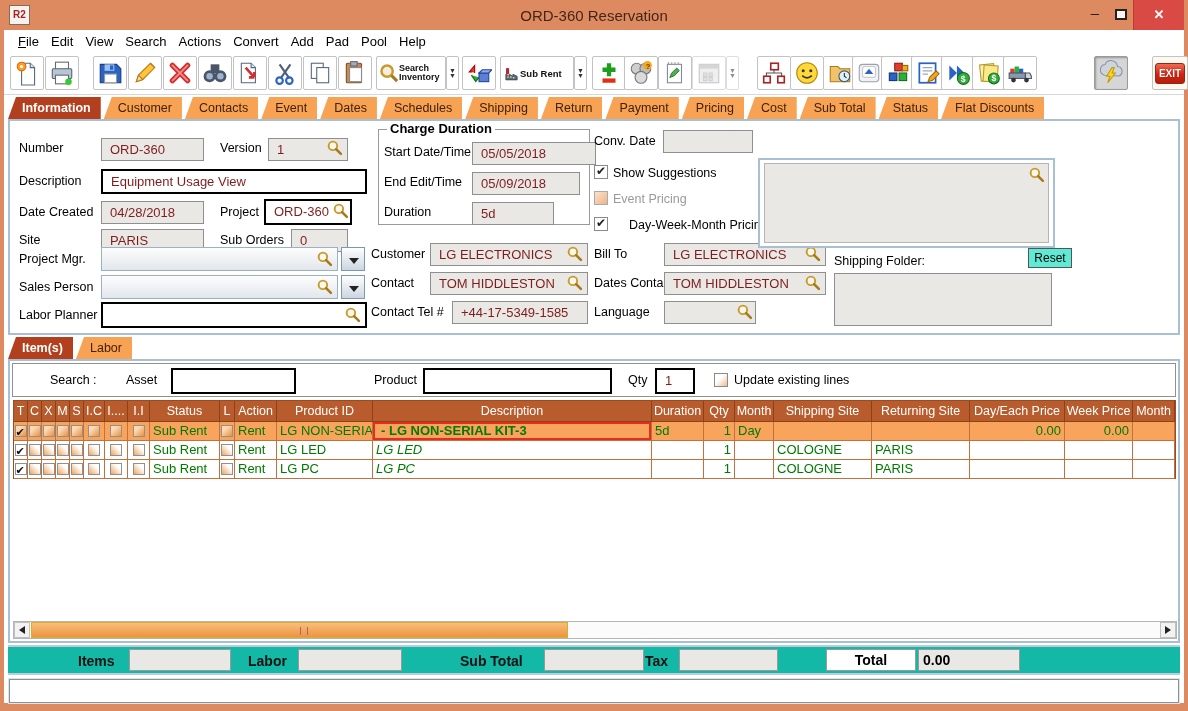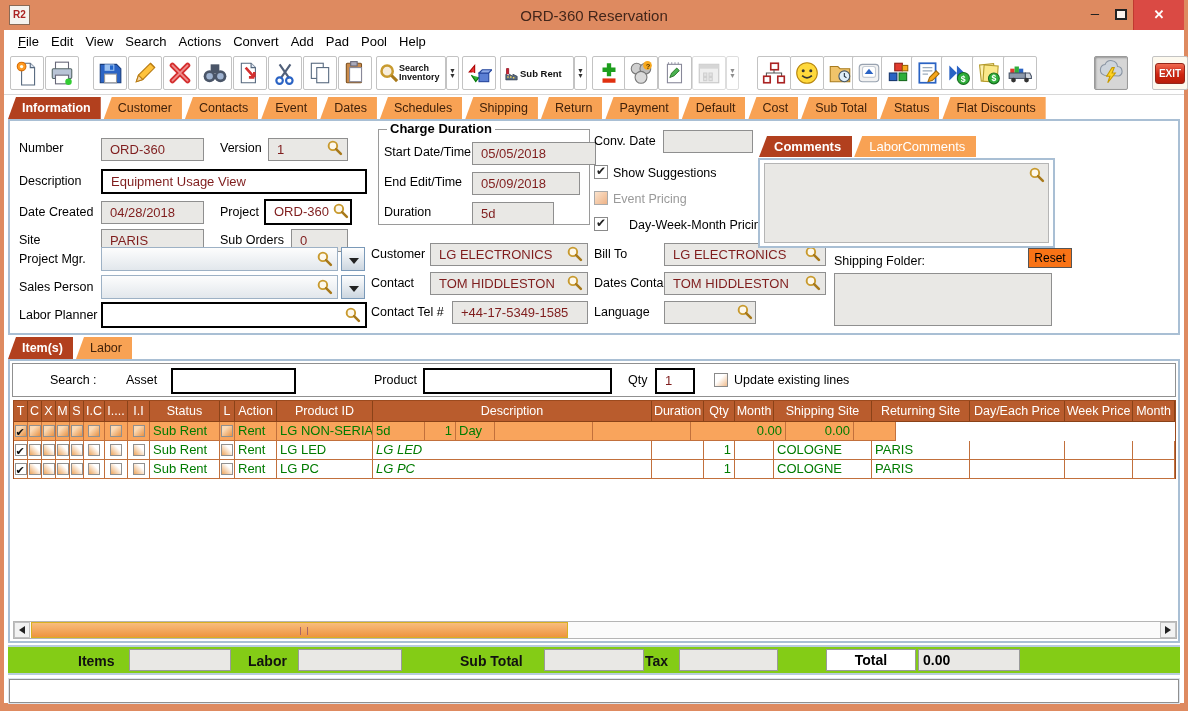--- a/index.html
+++ b/index.html
@@ -46,21 +46,21 @@
 .combo{background:linear-gradient(#fdfdfd,#e2e7ec)!important;border:1px solid #9db1c5!important}
 .ddbtn::after{content:"";position:absolute;left:7px;top:10px;border:5px solid transparent;border-top:6px solid #222}
 .cb{position:absolute;width:14px;height:14px;border:1px solid #8a8a8a;background:linear-gradient(135deg,#fff 40%,#f0bc8d)}
 .cb.checked{background:#fff}
 .cb.checked::after{content:"✔";position:absolute;left:1px;top:-2px;font-size:12px;color:#222}
 .cb.disabled{background:linear-gradient(135deg,#fbe3cd,#eeb387);border-color:#aaa}
 .grp{position:absolute;border:1px solid #9a9a9a}
 .grp-label{position:absolute;top:-9px;left:8px;background:#fff;font-weight:bold;padding:0 3px;font-size:13px}
 .ctab{height:21px;line-height:21px;padding:0 11px 0 15px;background:#f8a254;color:#fff;font-size:13px;clip-path:polygon(8px 0,100% 0,100% 100%,0 100%);margin-right:2px;white-space:nowrap}
 .ctab.sel{background:#b2401e;font-weight:bold}
-.resetbtn{position:absolute;background:#f97316;border:1px solid #555;font-size:12px;text-align:center;padding:2px 4px}
+.resetbtn{position:absolute;background:#5eead4;border:1px solid #555;font-size:12px;text-align:center;padding:2px 4px}
 
 .tblwrap{position:absolute;left:3px;top:39px;border:1px solid #9c4a1e;border-bottom:none}
 .trow{display:flex}
 .th{background:#b95c2d;color:#fff;font-size:12.5px;text-align:center;border-right:1px solid #8a4218;border-bottom:1px solid #8a4218;height:21px;line-height:20px;overflow:hidden;white-space:nowrap;flex:none}
 .td{font-size:13px;color:#007b00;border-right:1px solid #c2703c;border-bottom:1px solid #c2703c;height:19px;line-height:18px;padding:0 3px;overflow:hidden;white-space:nowrap;flex:none;display:flex;align-items:center}
 .td.rt{justify-content:flex-end}
 .td.ctr{justify-content:center;padding:0}
 .trow.sel .td{background:#f9a45c}
 .tcb{width:12px;height:12px;border:1px solid #909090;background:linear-gradient(225deg,#fff 30%,#eda55d);position:relative}
 .trow.sel .tcb{background:linear-gradient(135deg,#fbd9b4 30%,#e89143)}
@@ -73,21 +73,21 @@
 .hscroll{position:absolute;left:3px;top:260px;width:1164px;height:18px;border:1px solid #b5b5b5;background:#fbfbfb}
 .sarrow{position:absolute;top:0;width:16px;height:16px;background:#f2f2f2;border:1px solid #c0c0c0;display:flex;align-items:center;justify-content:center}
 .sarrow::after{content:"";border:4px solid transparent}
 .sarrow.left{left:0}
 .sarrow.left::after{border-right:6px solid #222;margin-left:-4px}
 .sarrow.right{right:0}
 .sarrow.right::after{border-left:6px solid #222;margin-right:-4px}
 .sthumb{position:absolute;left:17px;top:0;width:537px;height:16px;background:linear-gradient(#f8bd7d,#ee9440);border:1px solid #d9b021}
 .sthumb::after{content:"";position:absolute;left:50%;top:4px;width:6px;height:8px;border-left:1px solid #a66;border-right:1px solid #a66}
 
-.totalsbar{position:absolute;left:8px;top:645px;width:1172px;height:30px;background:#84cc16;border-top:2px solid #b9cddd;border-bottom:2px solid #b9cddd}
+.totalsbar{position:absolute;left:8px;top:645px;width:1172px;height:30px;background:#14b8a6;border-top:2px solid #b9cddd;border-bottom:2px solid #b9cddd}
 .tlbl{position:absolute;top:6px;font-weight:bold;font-size:14px;color:#111}
 .tfld{position:absolute;top:2px;height:22px;background:#e9e8e5;border:1px solid #9a9a9a;font-size:14px;padding:2px 4px}
 .totalbox{position:absolute;top:2px;height:22px;background:#fff;border:1px solid #9a9a9a;text-align:center;font-weight:bold;font-size:14px;padding:2px 4px}
 
 .statusbar{position:absolute;left:9px;top:679px;width:1170px;height:24px;background:#fff;border:1px solid #8f8f8f;box-shadow:0 0 0 1px #dde4ec}
 </style>
 </head>
 <body>
 
 <div class="titlebar">
@@ -332,21 +332,21 @@
 <div class="tabbar">
     <div class="tab sel">Information</div>
     <div class="tab">Customer</div>
     <div class="tab">Contacts</div>
     <div class="tab">Event</div>
     <div class="tab">Dates</div>
     <div class="tab">Schedules</div>
     <div class="tab">Shipping</div>
     <div class="tab">Return</div>
     <div class="tab">Payment</div>
-    <div class="tab">Default</div>
+    <div class="tab">Pricing</div>
     <div class="tab">Cost</div>
     <div class="tab">Sub Total</div>
     <div class="tab">Status</div>
     <div class="tab">Flat Discounts</div>
   </div>
 
 <div class="panel infopanel">
   <span class="lbl" style="left:9px;top:20px">Number</span>
   <div class="fld" style="left:91px;top:17px;width:103px">ORD-360</div>
   <span class="lbl" style="left:210px;top:20px">Version</span>
@@ -445,24 +445,20 @@
         <circle cx="6.5" cy="6.5" r="4" fill="#fdf8ec" stroke="#c89a2e" stroke-width="1.8"></circle>
         <line x1="9.5" y1="9.5" x2="14" y2="14" stroke="#a8791a" stroke-width="2.4" stroke-linecap="round"></line>
       </svg></span>
   <span class="lbl" style="left:584px;top:184px">Language</span>
   <div class="fld" style="left:654px;top:180px;width:92px"></div>
   <span class="mag" style="left:726px;top:182px"><svg width="17" height="17" viewBox="0 0 16 16">
         <circle cx="6.5" cy="6.5" r="4" fill="#fdf8ec" stroke="#c89a2e" stroke-width="1.8"></circle>
         <line x1="9.5" y1="9.5" x2="14" y2="14" stroke="#a8791a" stroke-width="2.4" stroke-linecap="round"></line>
       </svg></span>
 
-  <div style="position:absolute;left:749px;top:15px;display:flex">
-    <div class="ctab sel">Comments</div>
-    <div class="ctab">LaborComments</div>
-  </div>
   <div class="panel" style="left:748px;top:37px;width:297px;height:90px">
     <div style="position:absolute;left:4px;top:3px;right:4px;bottom:3px;background:#e9e8e5;border:1px solid #b5b5b5"></div>
     <span class="mag" style="right:8px;top:6px;left:auto"><svg width="17" height="17" viewBox="0 0 16 16">
           <circle cx="6.5" cy="6.5" r="4" fill="#fdf8ec" stroke="#c89a2e" stroke-width="1.8"></circle>
           <line x1="9.5" y1="9.5" x2="14" y2="14" stroke="#a8791a" stroke-width="2.4" stroke-linecap="round"></line>
         </svg></span>
   </div>
 
   <span class="lbl" style="left:824px;top:133px">Shipping Folder:</span>
   <div class="resetbtn" style="left:1018px;top:127px;width:44px;height:20px">Reset</div>
@@ -534,20 +530,21 @@
         </div>
         <div class="td ctr" style="width: 22px;">
           <span class="tcb"></span>
         </div>
         <div class="td" style="width: 70px;">Sub Rent</div>
         <div class="td ctr" style="width: 15px;">
           <span class="tcb"></span>
         </div>
         <div class="td" style="width: 42px;">Rent</div>
         <div class="td" style="width: 96px;">LG NON-SERIA...</div>
+        <div class="td bold redbox" style="width: 279px;">-  LG NON-SERIAL KIT-3</div>
         <div class="td" style="width: 52px;">5d</div>
         <div class="td rt" style="width: 31px;">1</div>
         <div class="td" style="width: 39px;">Day</div>
         <div class="td" style="width: 98px;"></div>
         <div class="td" style="width: 98px;"></div>
         <div class="td rt" style="width: 95px;">0.00</div>
         <div class="td rt" style="width: 68px;">0.00</div>
         <div class="td" style="width: 42px;"></div>
       </div>
       <div class="trow">

